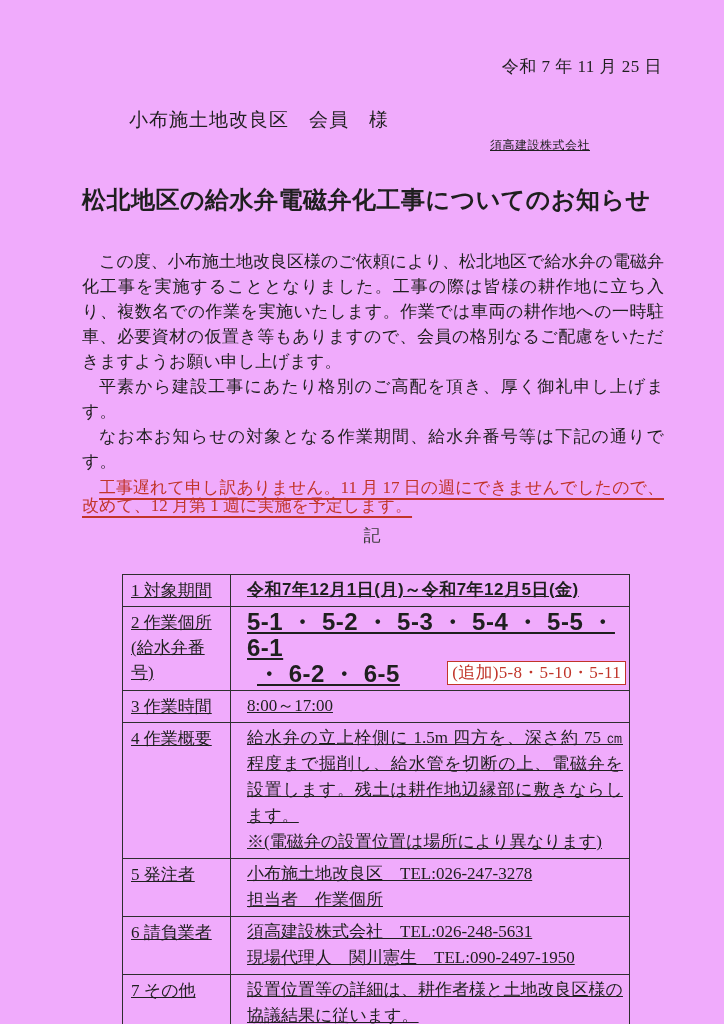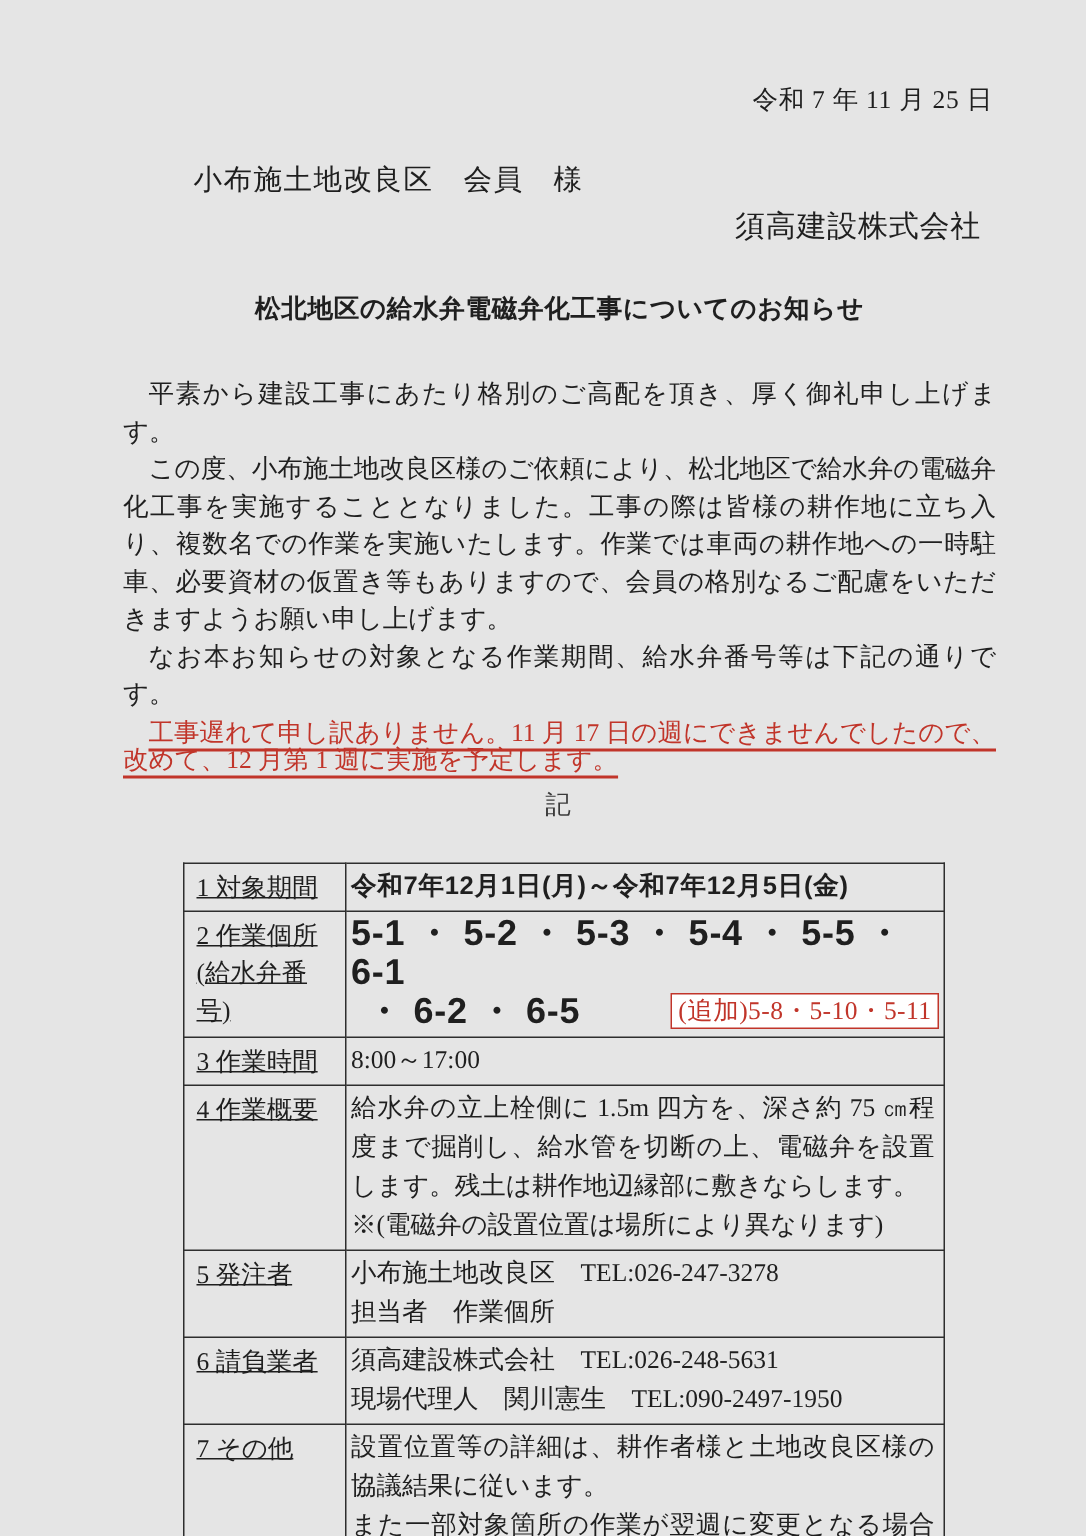--- a/index.html
+++ b/index.html
@@ -1,53 +1,53 @@
 <!DOCTYPE html>
 <html lang="ja"><head>
 <meta charset="utf-8">
 <style>
   * { margin: 0; padding: 0; box-sizing: border-box; }
   html, body { background: #ffffff; }
   body { width: 724px; font-family: "Liberation Serif", "DejaVu Serif", serif; color: #1f1f1f; }
   .page {
-    width: 724px; height: 1024px; background: #e5e5e5;
+    width: 724px; height: 1024px; background: #f0abfc;
     padding: 55px 60px 0 82px; overflow: hidden; position: relative;
   }
   .date-line {
     text-align: right; font-size: 17px; padding-right: 2px; letter-spacing: 0.5px;
   }
   .addressee {
     margin-top: 29px; margin-left: 47px; font-size: 19px; letter-spacing: 1px;
   }
   .sender {
-    margin-top: 4px; margin-left: 408px; font-size: 20px; letter-spacing: 0.5px;
+    margin-top: 4px; margin-left: 408px; font-size: 12px; letter-spacing: 0.5px; text-decoration: underline;
   }
   .doc-title {
-    margin-top: 30px; text-align: center; font-size: 17px; font-weight: 700; letter-spacing: 0.5px;
+    margin-top: 30px; font-size: 24px; font-weight: 700; letter-spacing: 0.5px;
   }
   .body-text { margin-top: 33px; font-size: 17px; line-height: 25px; }
   .body-text p { text-indent: 1em; text-align: justify; }
   .red-notice {
     margin-top: 5px; font-size: 17px; line-height: 18px; text-indent: 1em; text-align: justify;
     color: var(--red); text-decoration: underline; text-underline-offset: 5px;
     text-decoration-thickness: 1.5px; font-weight: 500;
   }
   .ki-marker { margin-top: 9px; text-align: center; font-size: 17px; color: #3a3a3a; letter-spacing: 2px; }
   table.notice-table {
     border-collapse: collapse; margin-top: 27px; margin-left: 40px;
     width: 507px; table-layout: fixed;
   }
   .notice-table td {
     border: 1.6px solid #2e2e2e; vertical-align: top; font-size: 17px;
     padding: 2px 6px 3px 8px; line-height: 26px;
   }
   .notice-table col.c-label { width: 108px; }
   .notice-table col.c-value { width: 399px; }
   .notice-table .label-cell { line-height: 25px; padding-top: 3px; text-decoration: underline; }
-  .notice-table .value-cell { padding-left: 3px; }
+  .notice-table .value-cell { padding-left: 16px; text-decoration: underline; }
   .bold-gothic {
     font-family: "Liberation Sans", "DejaVu Sans", sans-serif;
     font-weight: 700; font-size: 24px; letter-spacing: 0.5px;
   }
   .value-cell p { text-align: justify; }
   .pos-rel { position: relative; }
   .addition-box {
     position: absolute; right: 3px; bottom: 5px;
     border: 1.6px solid var(--red); color: var(--red);
     font-size: 17px; line-height: 19px; padding: 1px 4px 2px 4px; font-weight: 400;
@@ -64,22 +64,22 @@
 
   <div class="date-line">令和 7 年 11 月 25 日</div>
 
   <div class="addressee">小布施土地改良区　会員　様</div>
 
   <div class="sender">須高建設株式会社</div>
 
   <div class="doc-title">松北地区の給水弁電磁弁化工事についてのお知らせ</div>
 
   <div class="body-text">
+    <p>この度、小布施土地改良区様のご依頼により、松北地区で給水弁の電磁弁化工事を実施することとなりました。工事の際は皆様の耕作地に立ち入り、複数名での作業を実施いたします。作業では車両の耕作地への一時駐車、必要資材の仮置き等もありますので、会員の格別なるご配慮をいただきますようお願い申し上げます。</p>
     <p>平素から建設工事にあたり格別のご高配を頂き、厚く御礼申し上げます。</p>
-    <p>この度、小布施土地改良区様のご依頼により、松北地区で給水弁の電磁弁化工事を実施することとなりました。工事の際は皆様の耕作地に立ち入り、複数名での作業を実施いたします。作業では車両の耕作地への一時駐車、必要資材の仮置き等もありますので、会員の格別なるご配慮をいただきますようお願い申し上げます。</p>
     <p>なお本お知らせの対象となる作業期間、給水弁番号等は下記の通りです。</p>
   </div>
 
   <p class="red-notice">工事遅れて申し訳ありません。11 月 17 日の週にできませんでしたので、改めて、12 月第 1 週に実施を予定します。</p>
 
   <div class="ki-marker">記</div>
 
   <table class="notice-table">
     <colgroup>
         <col class="c-label">

